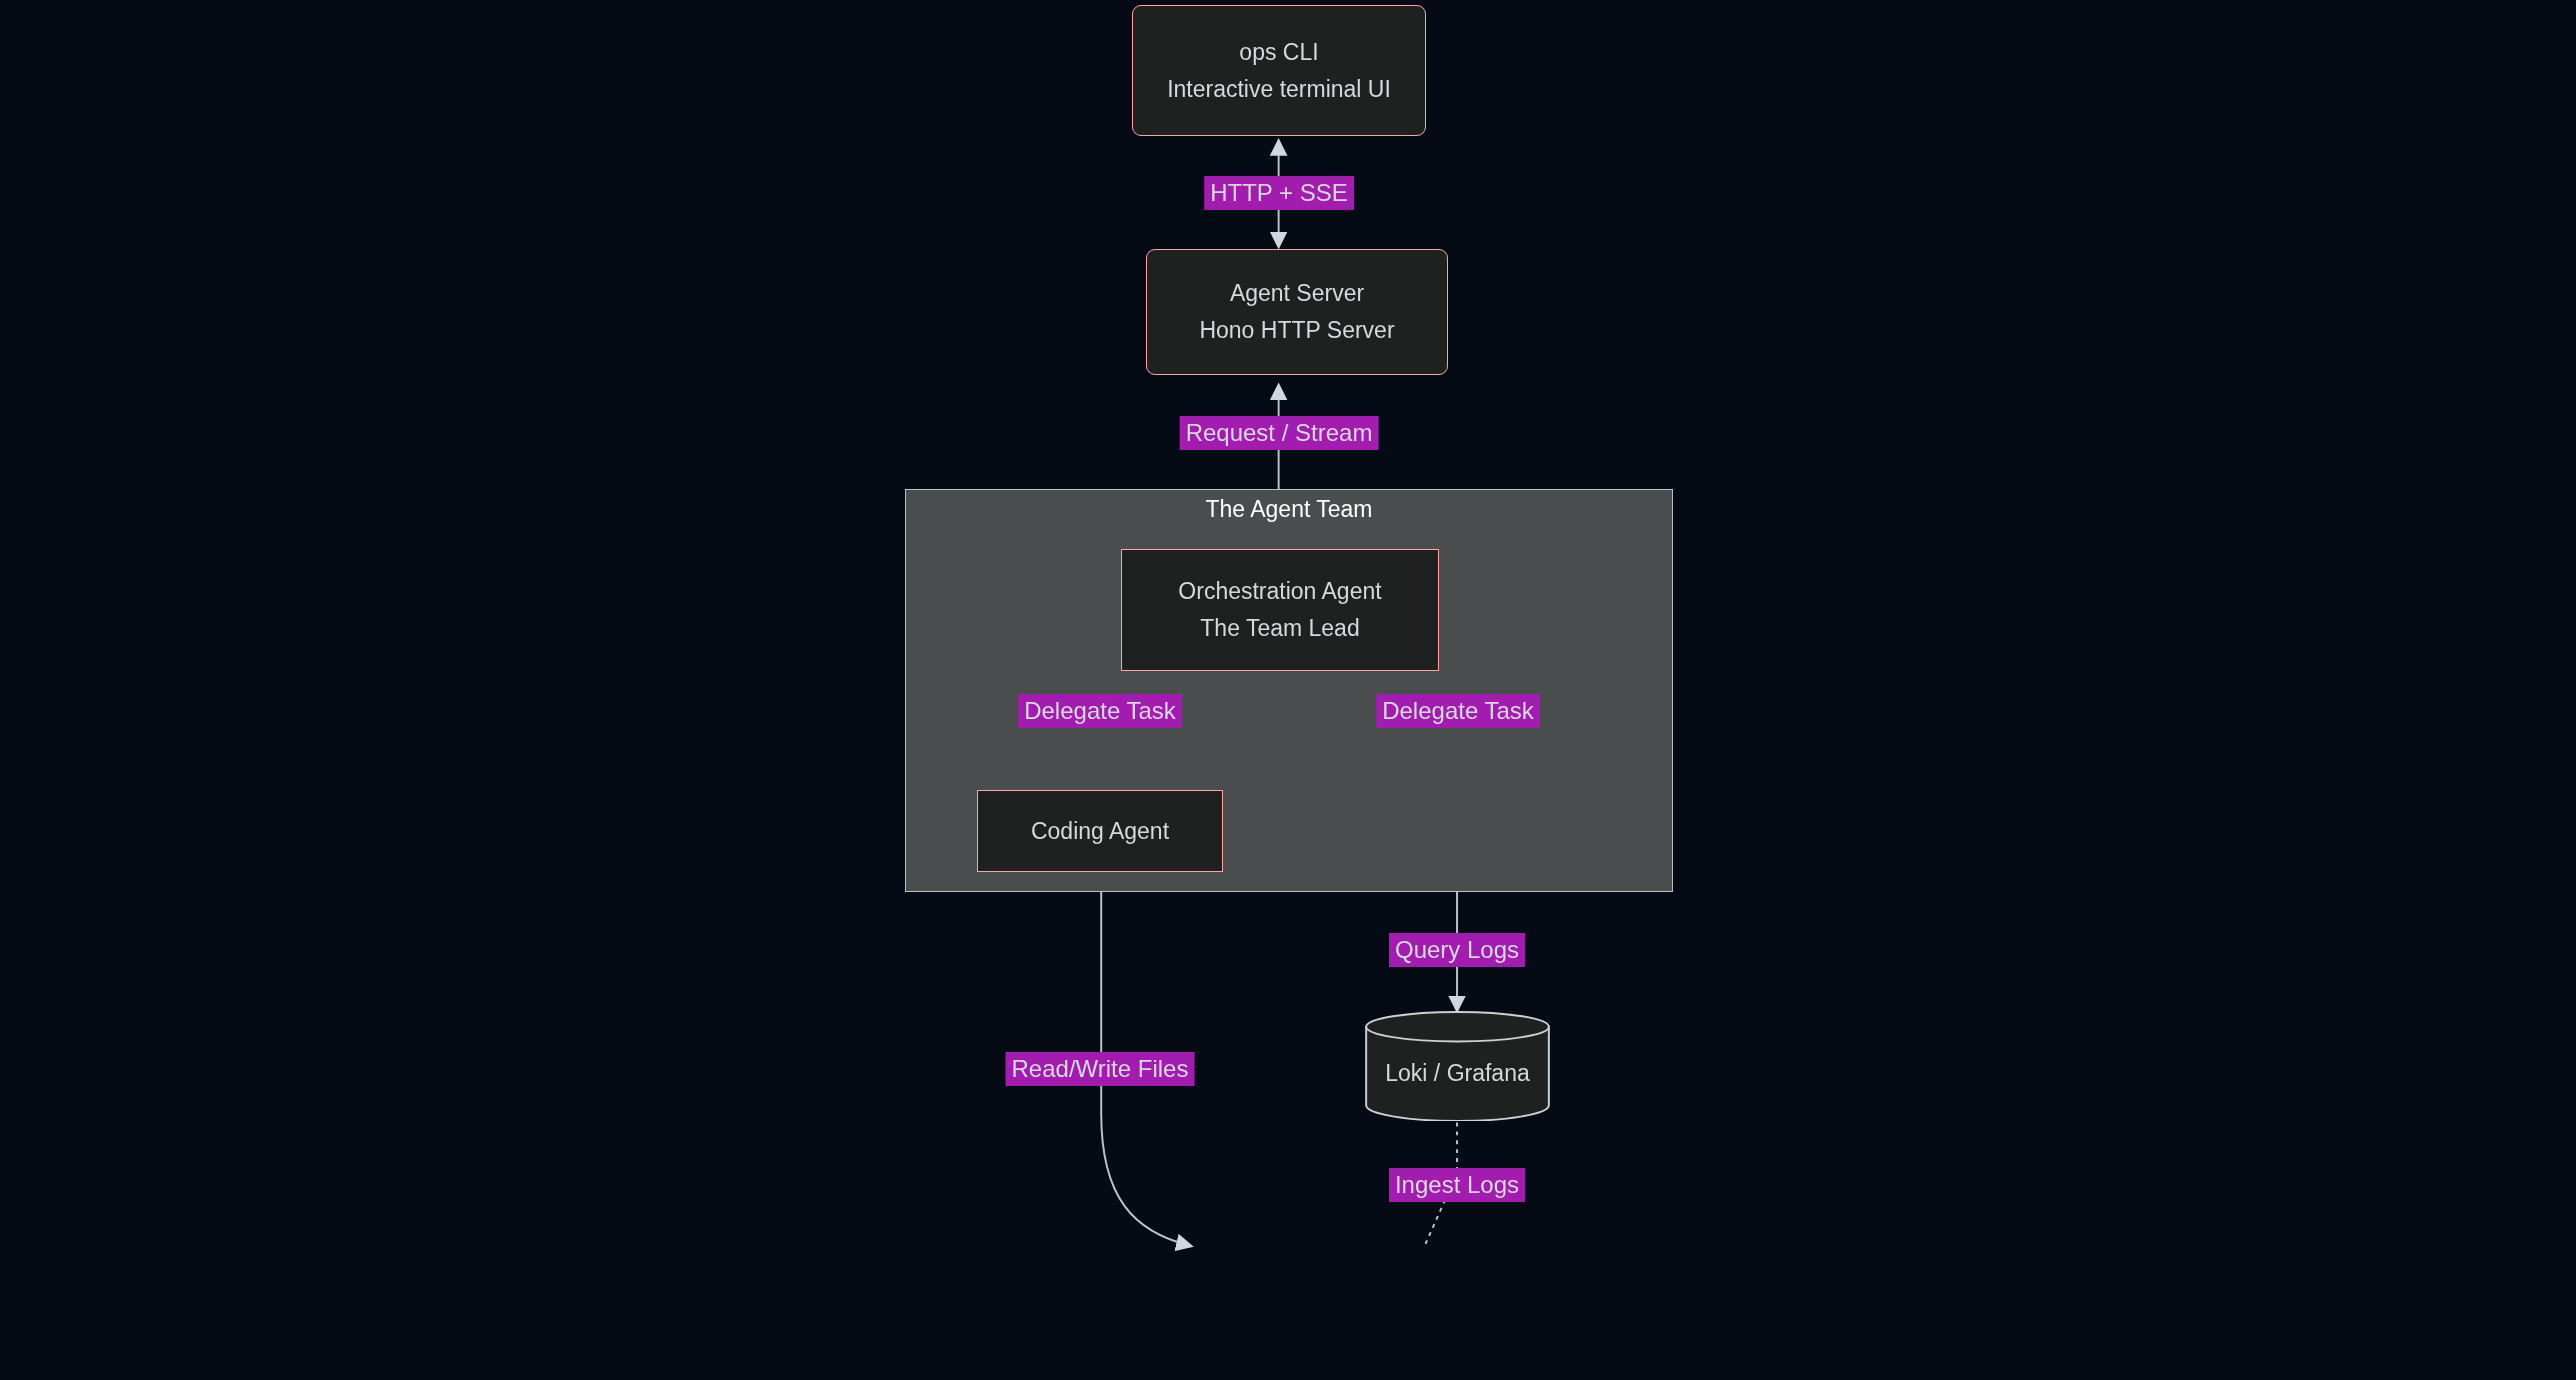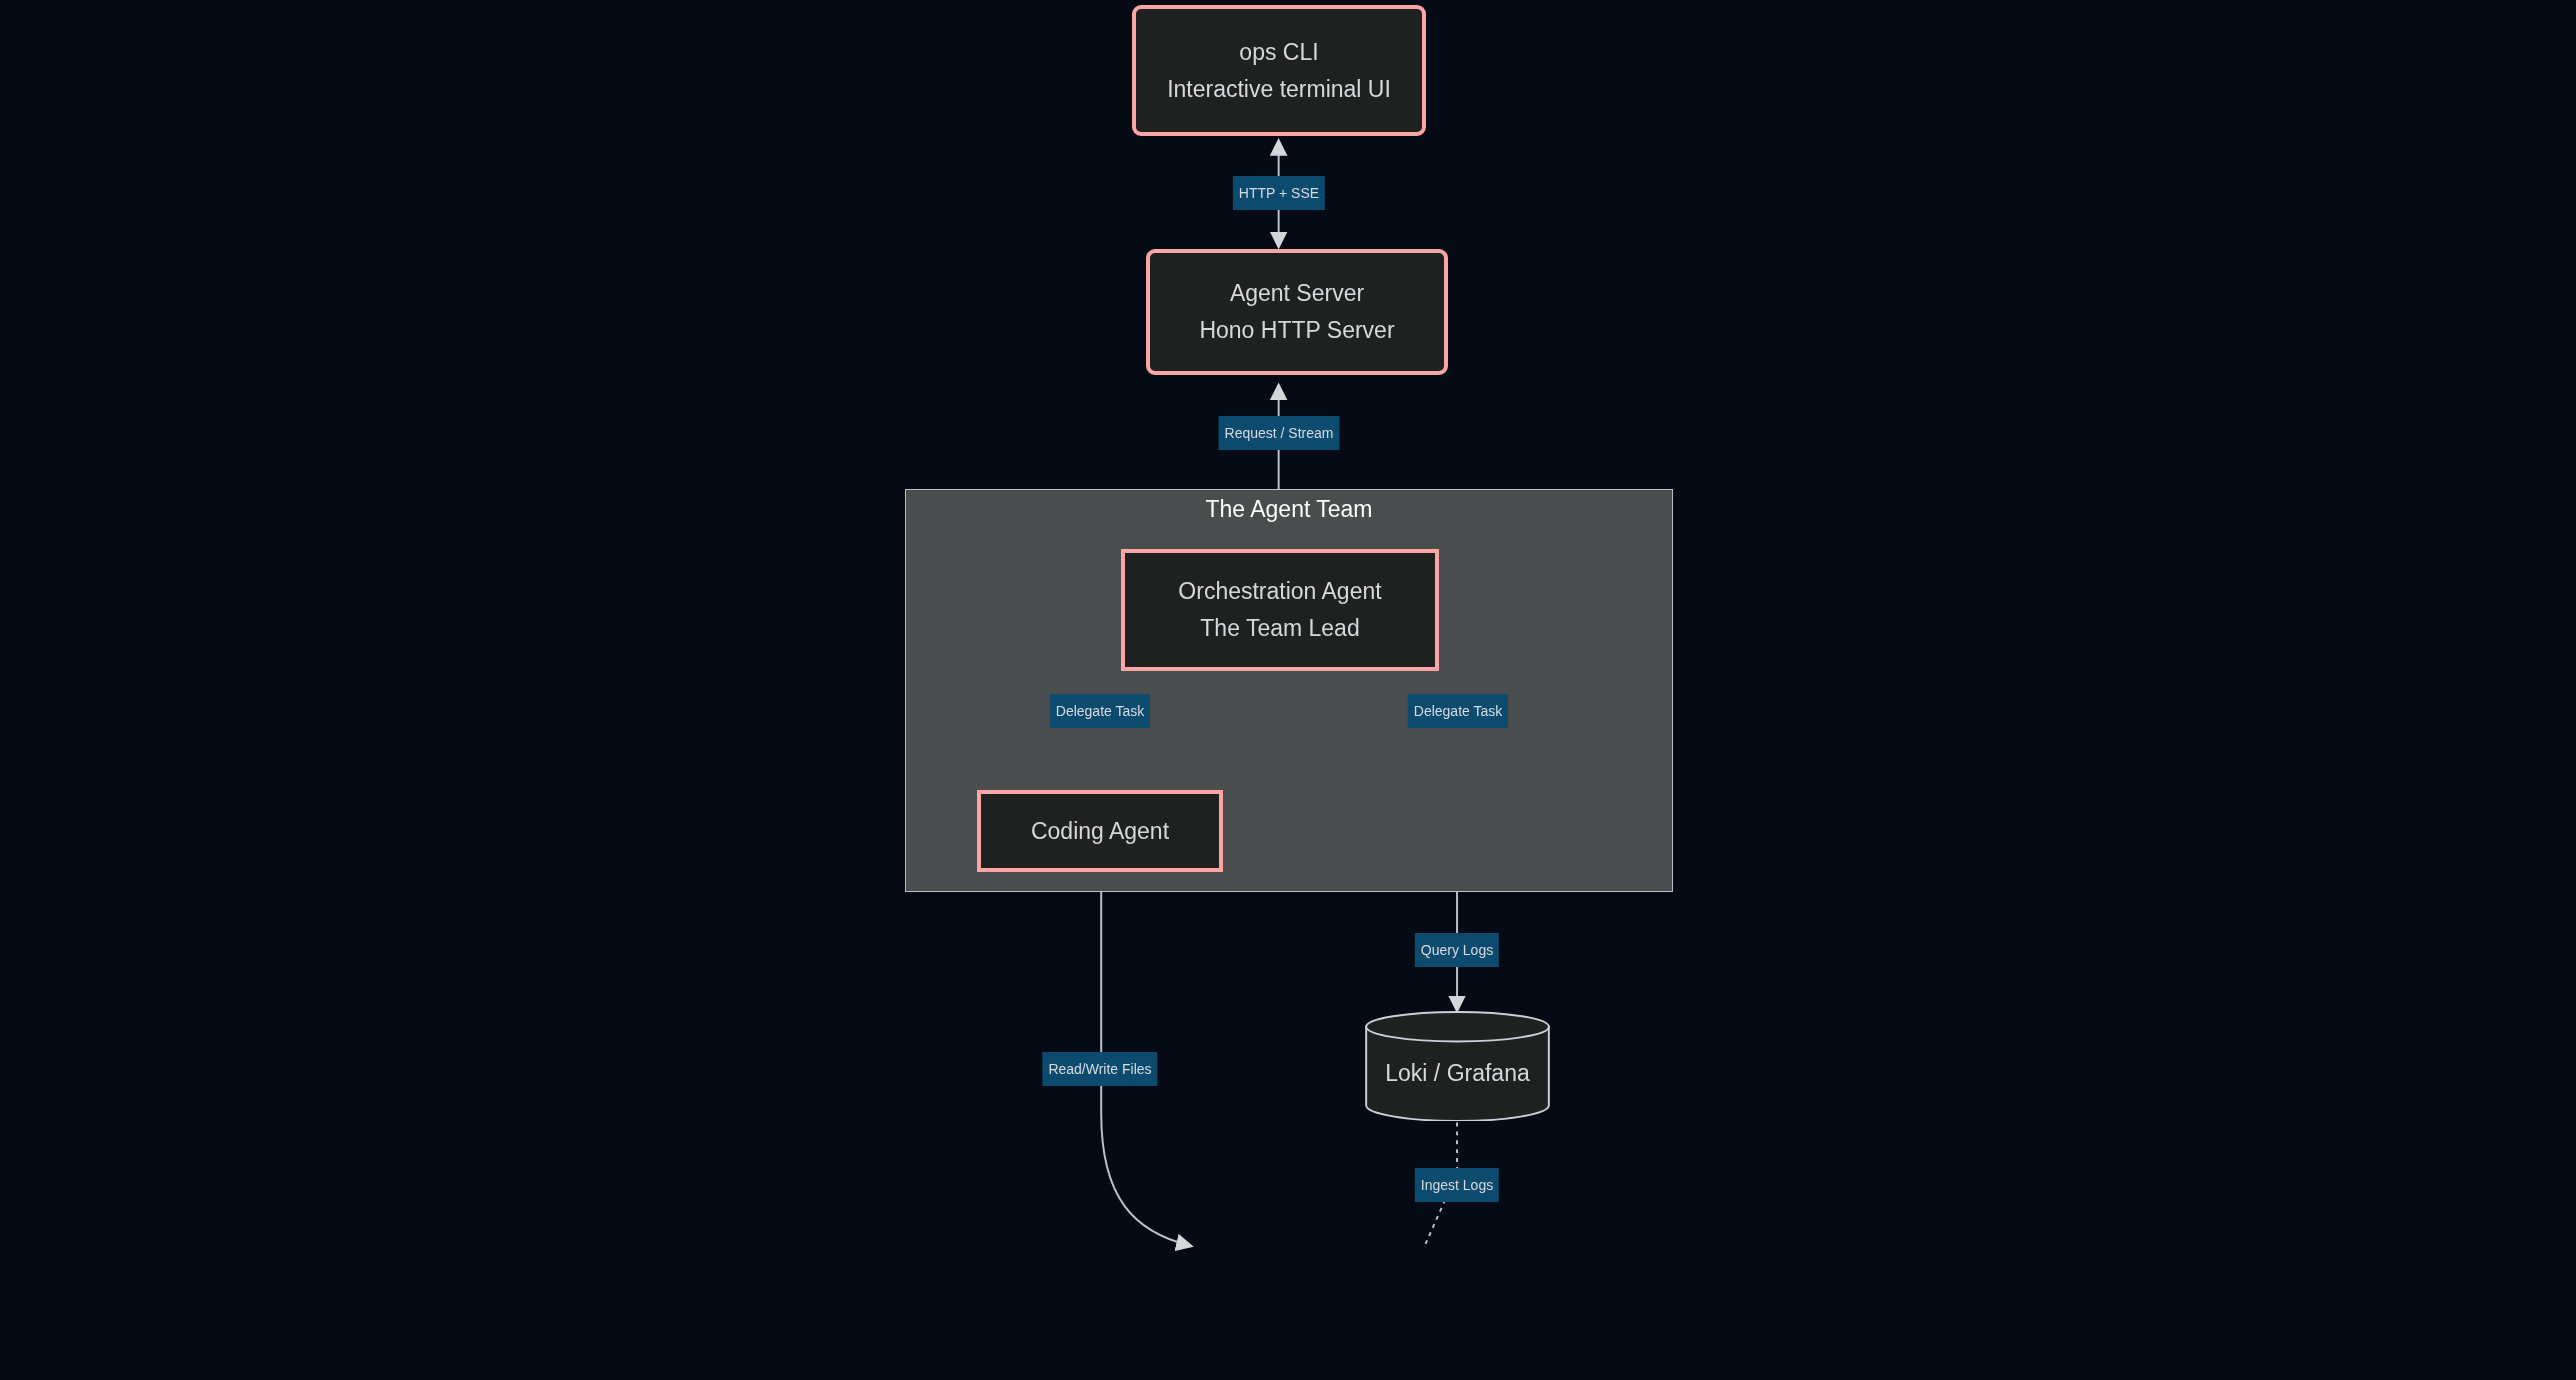--- a/index.html
+++ b/index.html
@@ -40,21 +40,21 @@
     font-size: 23px;
     line-height: 23px;
     white-space: nowrap;
   }
 
   
   .node {
     position: absolute;
     box-sizing: border-box;
     background: #1f2020;
-    border: 4px solid #fca5a5;
+    border: 1px solid #fca5a5;
     display: flex;
     flex-direction: column;
     align-items: center;
     justify-content: center;
     color: #d6d8dc;
     font-size: 23px;
     line-height: 37px;
     white-space: nowrap;
     text-align: center;
   }
@@ -73,23 +73,23 @@
     text-align: center;
     color: #d6d8dc;
     font-size: 23px;
     line-height: 23px;
     white-space: nowrap;
   }
 
   
   .edge-label {
     position: absolute;
-    background: #0c4a6e;
+    background: #a21caf;
     color: #d8dade;
-    font-size: 14px;
+    font-size: 24px;
     line-height: 30px;
     padding: 2px 6px;
     white-space: nowrap;
     transform: translate(-50%, -50%);
     box-sizing: border-box;
   }
 </style>
 </head>
 <body>
 

